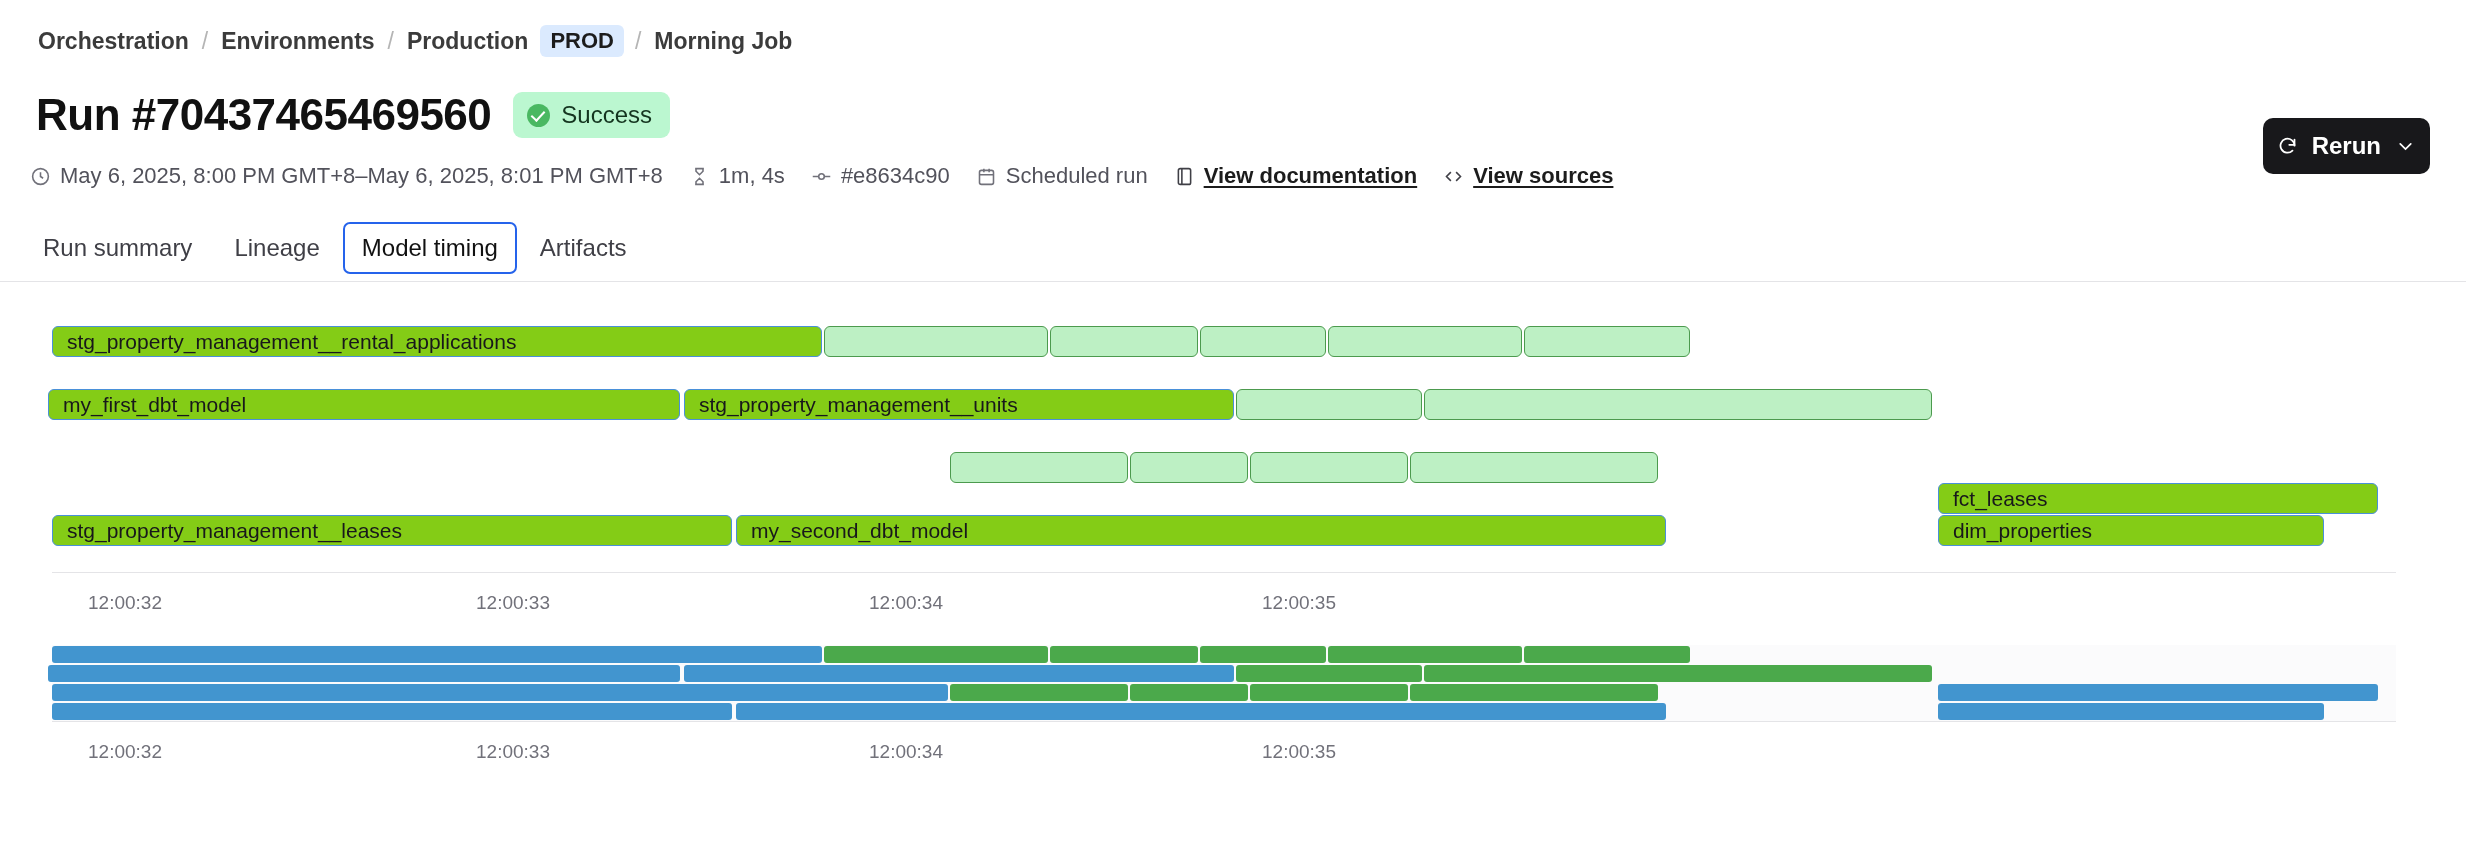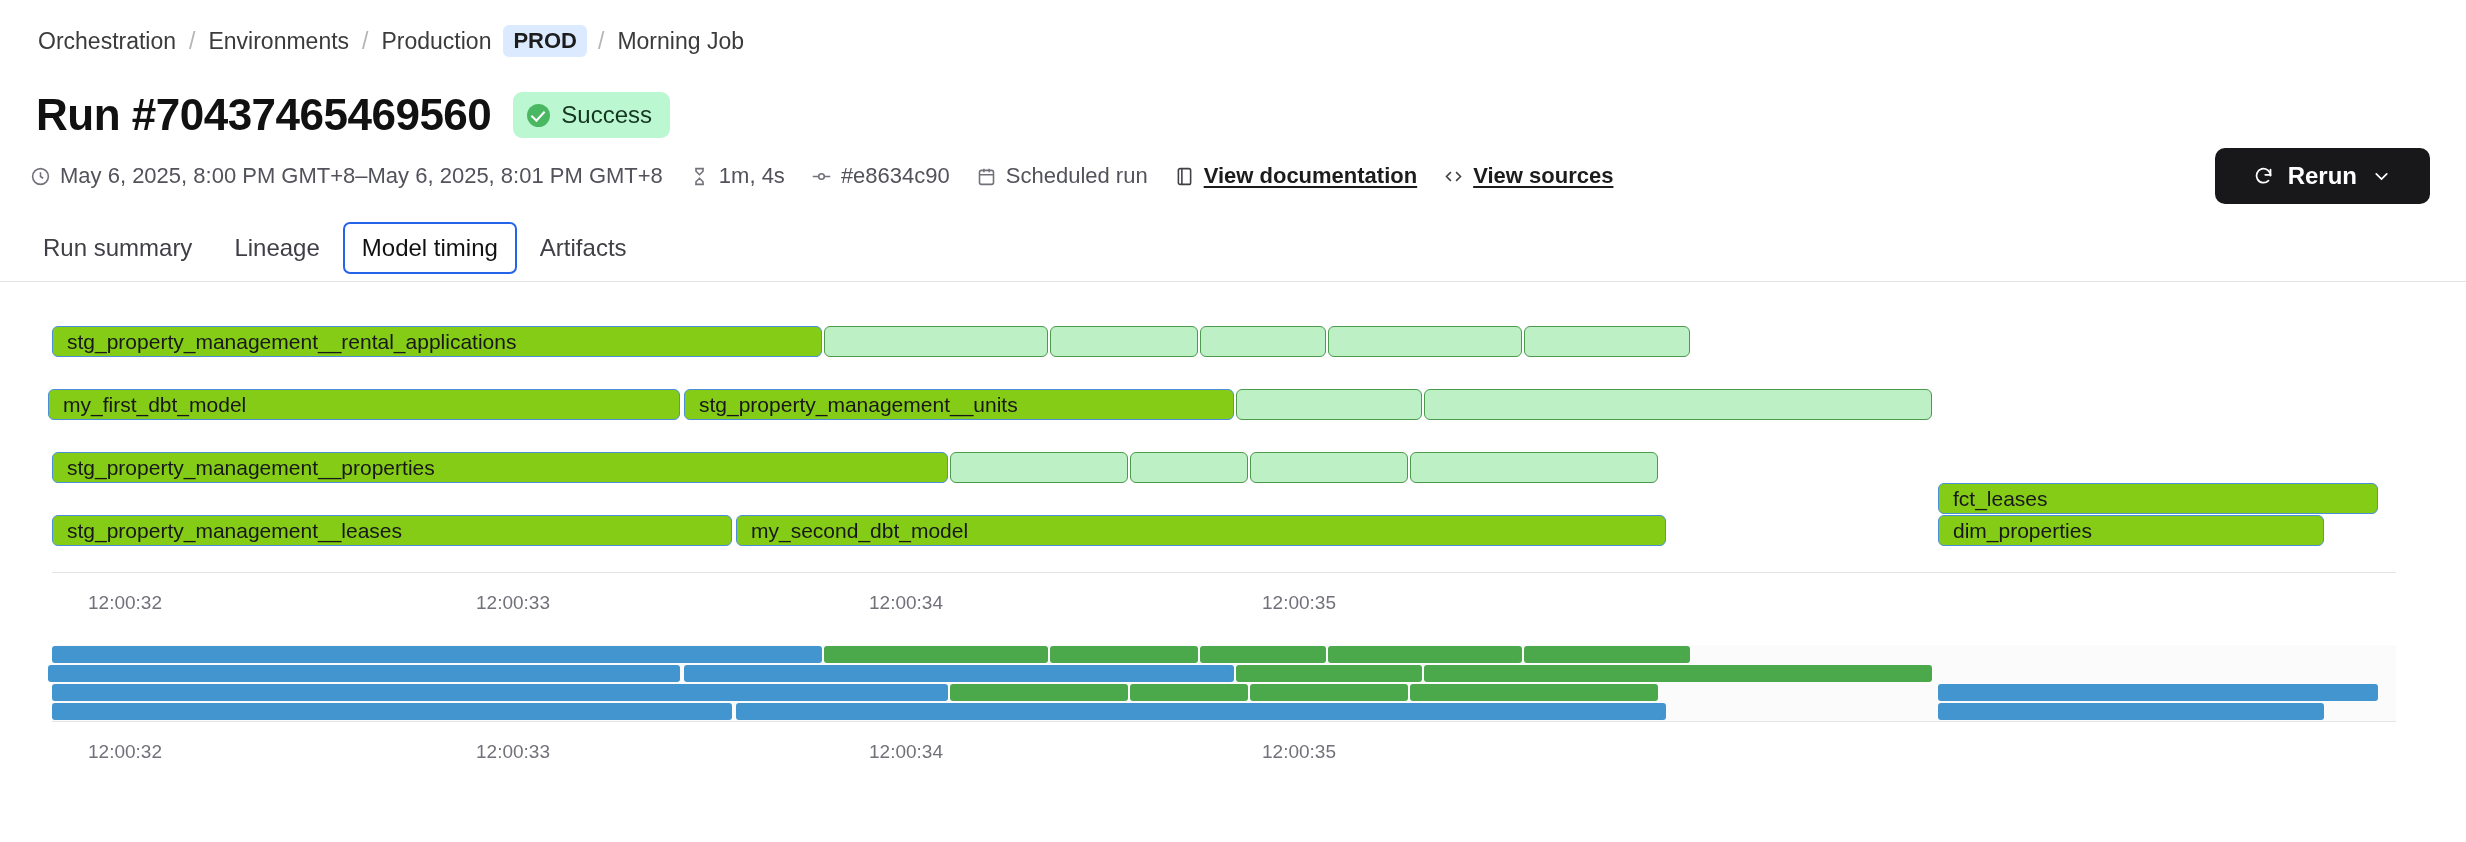--- a/index.html
+++ b/index.html
@@ -10,21 +10,21 @@
     color: #1c1c1c;
     overflow: hidden;
   }
 
   
   .breadcrumb {
     position: absolute; left: 36px; top: 25px;
     display: flex; align-items: center; gap: 0px;
     font-size: 23px; color: #3b3b3b; white-space: nowrap;
   }
-  .bc-item { padding: 0 2px; }
+  .bc-item { padding: 0 2px; font-weight: bold; }
   .bc-sep { color: #b5b5b5; padding: 0 11px; }
   .bc-badge {
     background: #dbeafe; color: #1c1c1c;
     border-radius: 6px; padding: 3px 10px;
     font-size: 22px; font-weight: 600; margin-left: 10px;
   }
 
   
   .title-row {
     position: absolute; left: 36px; top: 90px;
@@ -58,22 +58,22 @@
   .meta-item.link { color: #1c1c1c; font-weight: 600; }
   .meta-item.link .mtext { text-decoration: underline; text-underline-offset: 3px; }
   .ico { width: 21px; height: 21px; flex: none; display: block; }
 
   
   .rerun-btn {
     position: absolute; right: 36px; top: 118px;
     display: flex; align-items: center; gap: 14px;
     background: #18181b; color: #fff;
     border: none; border-radius: 10px;
-    padding: 14px 38px; font-size: 24px; font-weight: 700;
-    font-family: "Liberation Sans", sans-serif; cursor: pointer; margin-top: 30px;
+    padding: 14px 14px; font-size: 24px; font-weight: 700;
+    font-family: "Liberation Sans", sans-serif; cursor: pointer;
   }
 
   
   .tabs {
     position: absolute; left: 24px; top: 222px;
     display: flex; align-items: center; gap: 4px;
   }
   .tab {
     font-size: 24px; color: #3f3f46;
     padding: 10px 17px; border-radius: 7px;
@@ -220,23 +220,20 @@
       <div class="bar blue" style="left: 48px; width: 632px;">
         <span class="blabel">my_first_dbt_model</span>
       </div>
       <div class="bar blue" style="left: 684px; width: 550px;">
         <span class="blabel">stg_property_management__units</span>
       </div>
       <div class="bar green" style="left: 1236px; width: 186px;"></div>
       <div class="bar green" style="left: 1424px; width: 508px;"></div>
     </div>
     <div class="grow">
-      <div class="bar blue" style="left: 52px; width: 896px;">
-        <span class="blabel">stg_property_management__properties</span>
-      </div>
       <div class="bar green" style="left: 950px; width: 178px;"></div>
       <div class="bar green" style="left: 1130px; width: 118px;"></div>
       <div class="bar green" style="left: 1250px; width: 158px;"></div>
       <div class="bar green" style="left: 1410px; width: 248px;"></div>
       <div class="bar blue" style="left: 1938px; width: 440px; margin-top: 31px;">
         <span class="blabel">fct_leases</span>
       </div>
     </div>
     <div class="grow">
       <div class="bar blue" style="left: 52px; width: 680px;">

